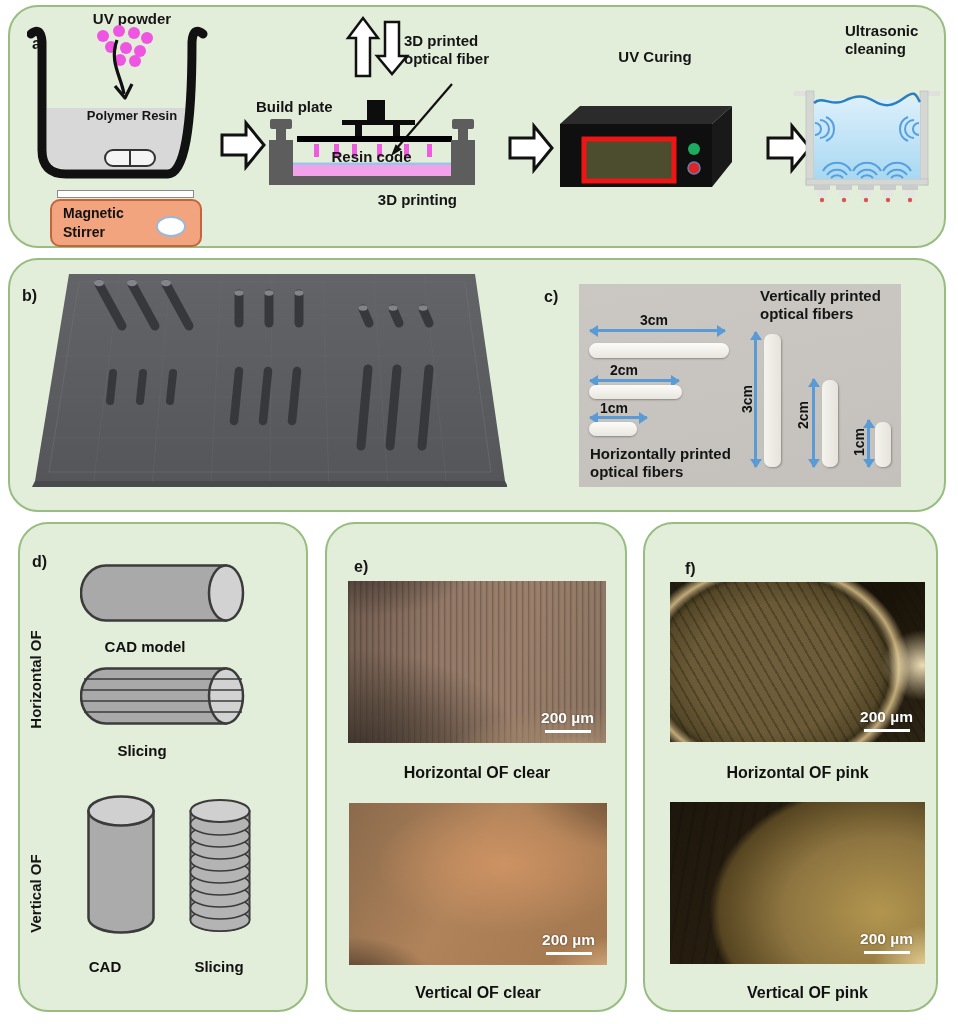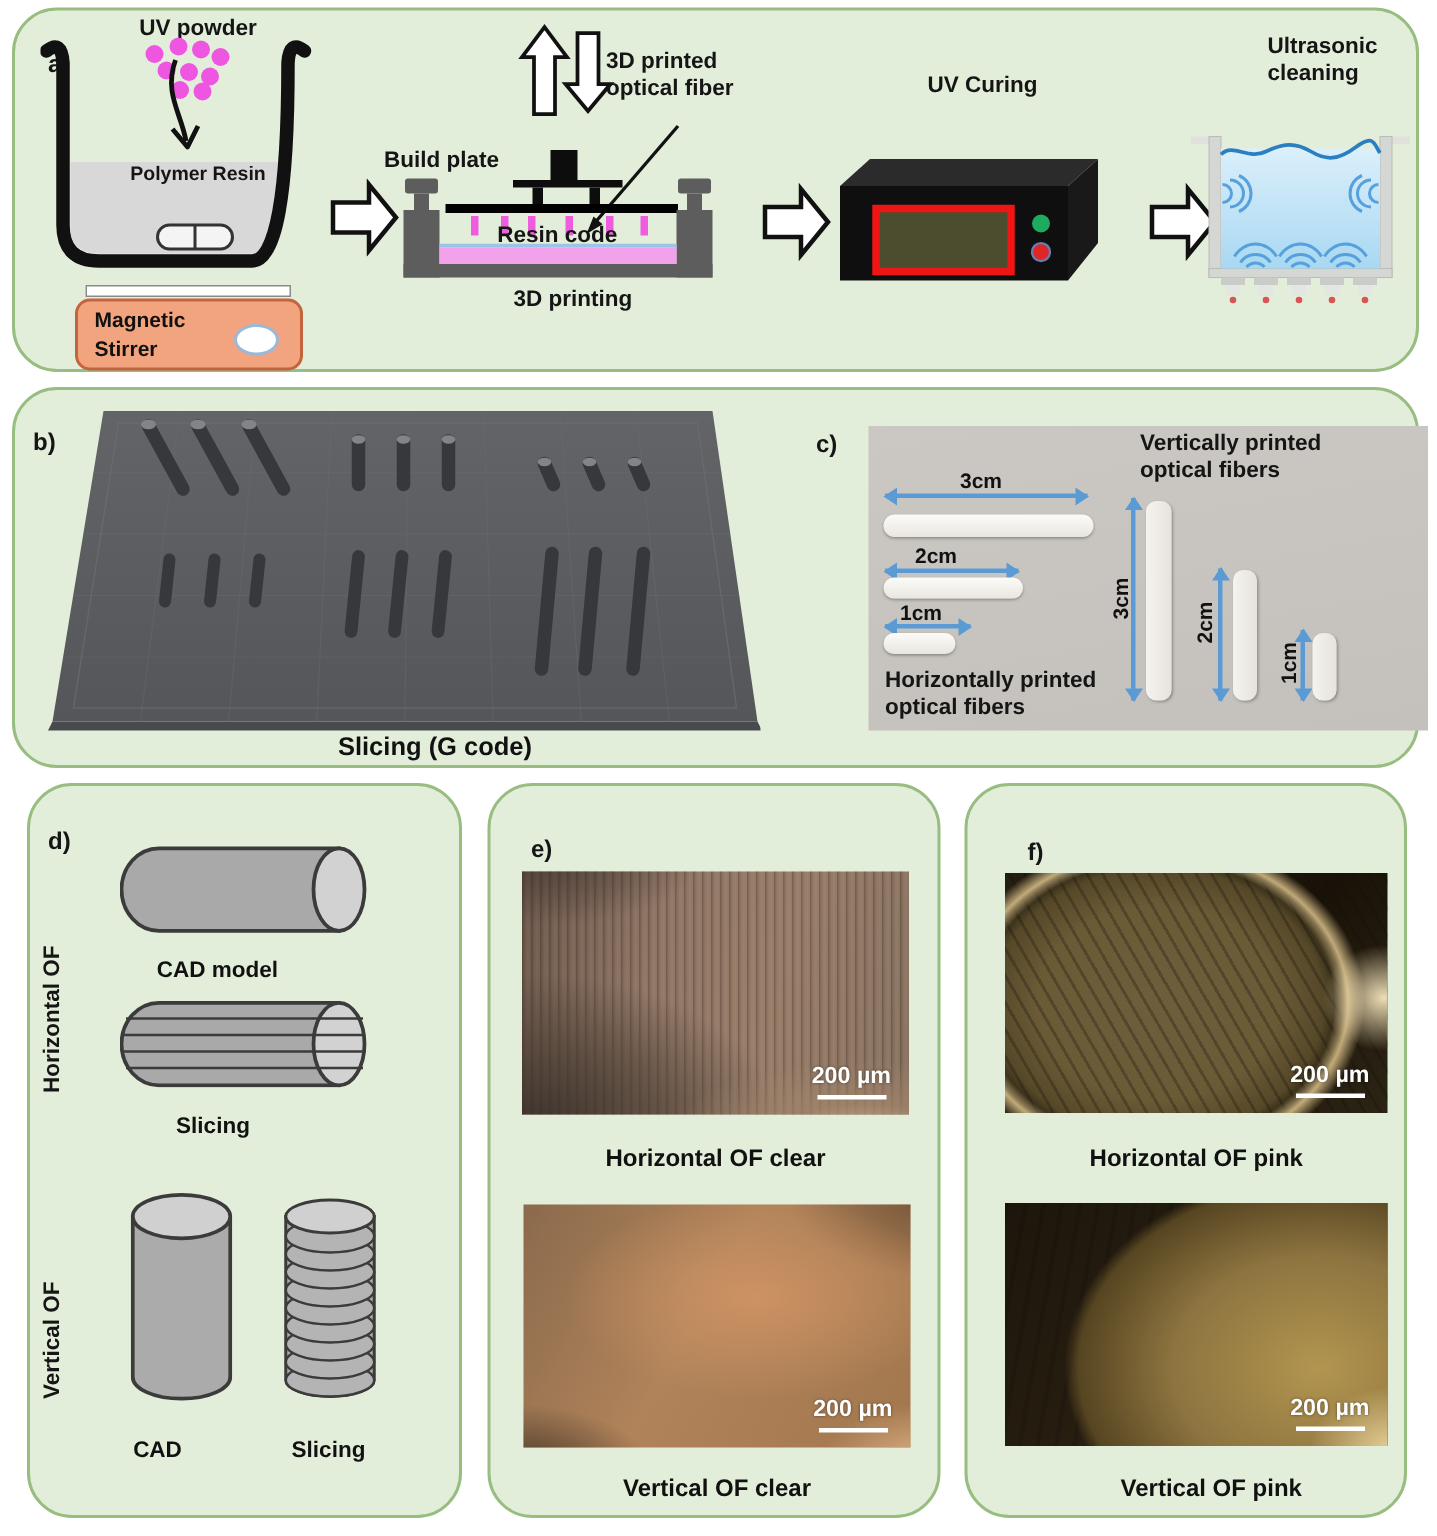--- a/index.html
+++ b/index.html
@@ -134,21 +134,21 @@
         <rect x="12" y="128" width="24" height="45"></rect>
           <rect x="194" y="128" width="24" height="45"></rect>
         <rect x="12" y="164" width="206" height="9"></rect>
       </g>
       <rect x="36" y="150.5" width="158" height="2.5" fill="#9cc3e8"></rect>
       <rect x="36" y="153" width="158" height="11" fill="#f2a2ea"></rect>
     </svg>
     <div class="lbl" style="left:246px;top:91px;font-size:15px;">Build plate</div>
     <div class="lbl" style="left:394px;top:25px;width:112px;font-size:15px;">3D printed optical fiber</div>
     <div class="lbl" style="left:314px;top:141px;width:95px;text-align:center;font-size:15px;">Resin code</div>
-    <div class="lbl" style="left:297px;top:184px;width:150px;text-align:center;font-size:15px;">3D printing</div>
+    <div class="lbl" style="left:297px;top:184px;width:150px;text-align:right;font-size:15px;">3D printing</div>
 
     <svg class="abs" style="left:498px;top:115px;" width="46" height="52" viewBox="0 0 46 52">
       <polygon points="2,16 26,16 26,4 44,26 26,48 26,36 2,36" fill="#fff" stroke="#111" stroke-width="3"></polygon>
     </svg>
 
     <div class="lbl" style="left:590px;top:41px;width:110px;text-align:center;font-size:15px;">UV Curing</div>
     <svg class="abs" style="left:544px;top:95px;" width="185" height="88" viewBox="0 0 185 88">
       <polygon points="6,22 26,4 178,4 158,22" fill="#2b2b2b"></polygon>
       <polygon points="158,22 178,4 178,60 158,85" fill="#191919"></polygon>
       <rect x="6" y="22" width="152" height="63" fill="#0f0f0f"></rect>
@@ -285,25 +285,24 @@
           <ellipse cx="100" cy="13" rx="5" ry="3.2"></ellipse>
           <ellipse cx="134" cy="13" rx="5" ry="3.2"></ellipse>
         <ellipse cx="207" cy="23" rx="4.5" ry="2.8"></ellipse>
           <ellipse cx="237" cy="23" rx="4.5" ry="2.8"></ellipse>
           <ellipse cx="267" cy="23" rx="4.5" ry="2.8"></ellipse>
         <ellipse cx="331" cy="38" rx="4.5" ry="2.8"></ellipse>
           <ellipse cx="361" cy="38" rx="4.5" ry="2.8"></ellipse>
           <ellipse cx="391" cy="38" rx="4.5" ry="2.8"></ellipse>
       </g>
     </svg>
-    <div class="cap" style="left:150px;top:228px;width:260px;font-size:17px;">Slicing (G code)</div>
 
     <div class="lbl plabel" style="left:534px;top:27px;">c)</div>
 
-    <div class="photo" style="left:569px;top:24px;width:373px;height:203px;">
+    <div class="photo" style="left:569px;top:24px;width:322px;height:203px;">
       <div class="lbl" style="left:181px;top:3px;width:170px;font-size:15px;">Vertically printed optical fibers</div>
       <div class="lbl" style="left:11px;top:161px;width:185px;font-size:15px;">Horizontally printed optical fibers</div>
 
       <div class="dim" style="left:40px;top:28px;width:70px;">3cm</div>
       <div class="darrow-h" style="left:11px;top:45px;width:135px;"></div>
       <div class="fiber-h" style="left:10px;top:59px;width:140px;height:15px;"></div>
 
       <div class="dim" style="left:15px;top:78px;width:60px;">2cm</div>
       <div class="darrow-h" style="left:11px;top:95px;width:89px;"></div>
       <div class="fiber-h" style="left:10px;top:101px;width:93px;height:14px;"></div>

